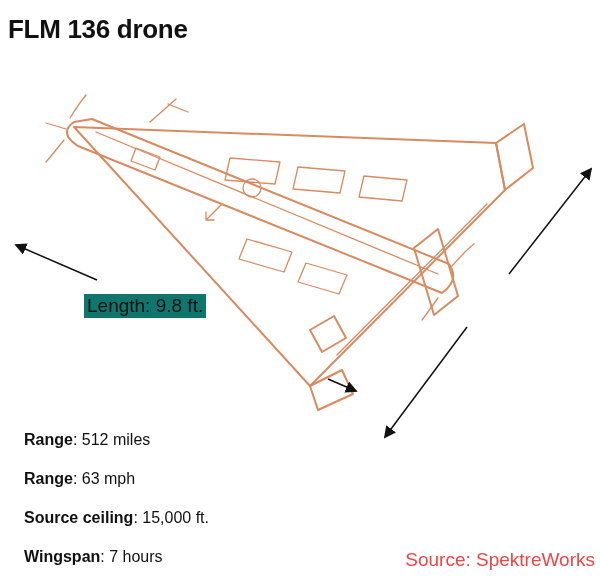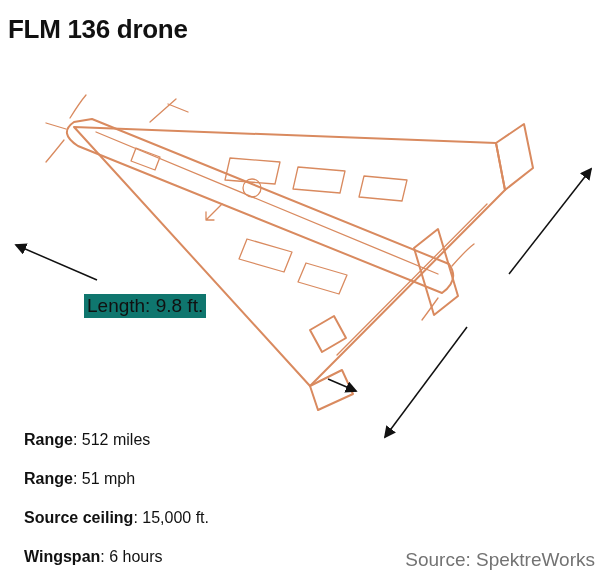--- a/index.html
+++ b/index.html
@@ -6,21 +6,21 @@
   .canvas{position:relative;width:600px;height:578px;background:#ffffff;
           font-family:"Liberation Sans",sans-serif;color:#111;overflow:hidden;}
   .diagram-svg{position:absolute;left:0;top:0;width:600px;height:578px;}
   .title{position:absolute;left:8px;top:14px;margin:0;font-size:26px;font-weight:700;letter-spacing:-0.3px;}
   .dim-label{position:absolute;font-size:19px;background:#0f766e;padding:1px 3px;white-space:nowrap;}
   .dim-label.length{left:84px;top:294px;}
   .dim-label.wingspan{left:443px;top:291px;}
   .specs{position:absolute;left:24px;top:420px;font-size:16px;}
   .spec-row{height:39px;line-height:39px;white-space:nowrap;}
   .spec-label{font-weight:700;}
-  .source{position:absolute;right:5px;top:549px;font-size:19px;color:#737373;}
+  .source{position:absolute;right:5px;top:549px;font-size:19px;color:#ef4444;}
 </style>
 </head>
 <body>
 
 <div class="canvas">
 
   <h1 class="title">FLM 136 drone</h1>
 
   <svg class="diagram-svg" viewBox="0 0 600 578" xmlns="http://www.w3.org/2000/svg">
     <defs>
@@ -67,25 +67,25 @@
     </g>
   </svg>
 
   <span class="dim-label length">Length: 9.8 ft.</span>
 
   <div class="specs">
     <div class="spec-row">
       <span class="spec-label">Range</span><span>: 512 miles</span>
     </div>
     <div class="spec-row">
-      <span class="spec-label">Range</span><span>: 51 mph</span>
+      <span class="spec-label">Range</span><span>: 63 mph</span>
     </div>
     <div class="spec-row">
       <span class="spec-label">Source ceiling</span><span>: 15,000 ft.</span>
     </div>
     <div class="spec-row">
-      <span class="spec-label">Wingspan</span><span>: 6 hours</span>
+      <span class="spec-label">Wingspan</span><span>: 7 hours</span>
     </div>
   </div>
 
   <span class="source">Source: SpektreWorks</span>
 
 </div>
 
 </body></html>

